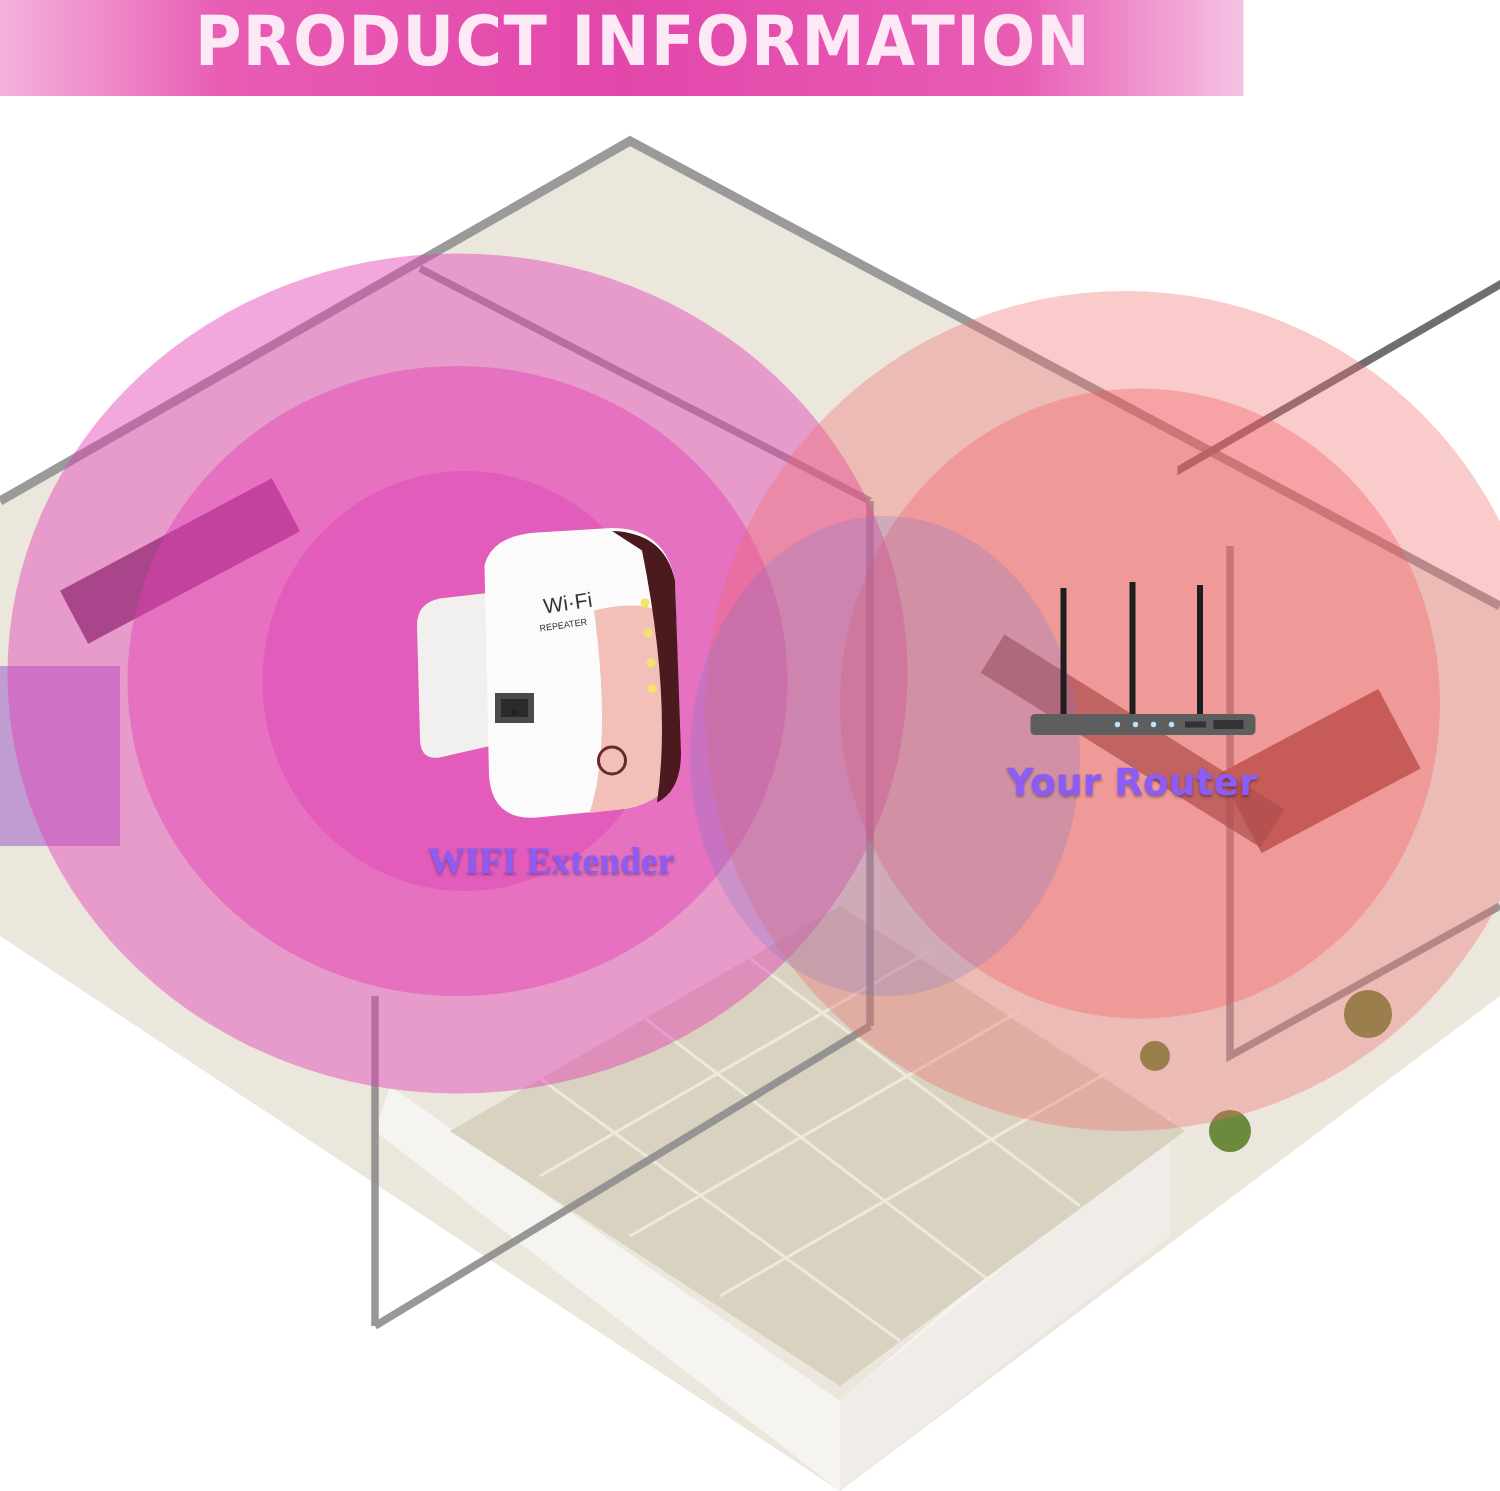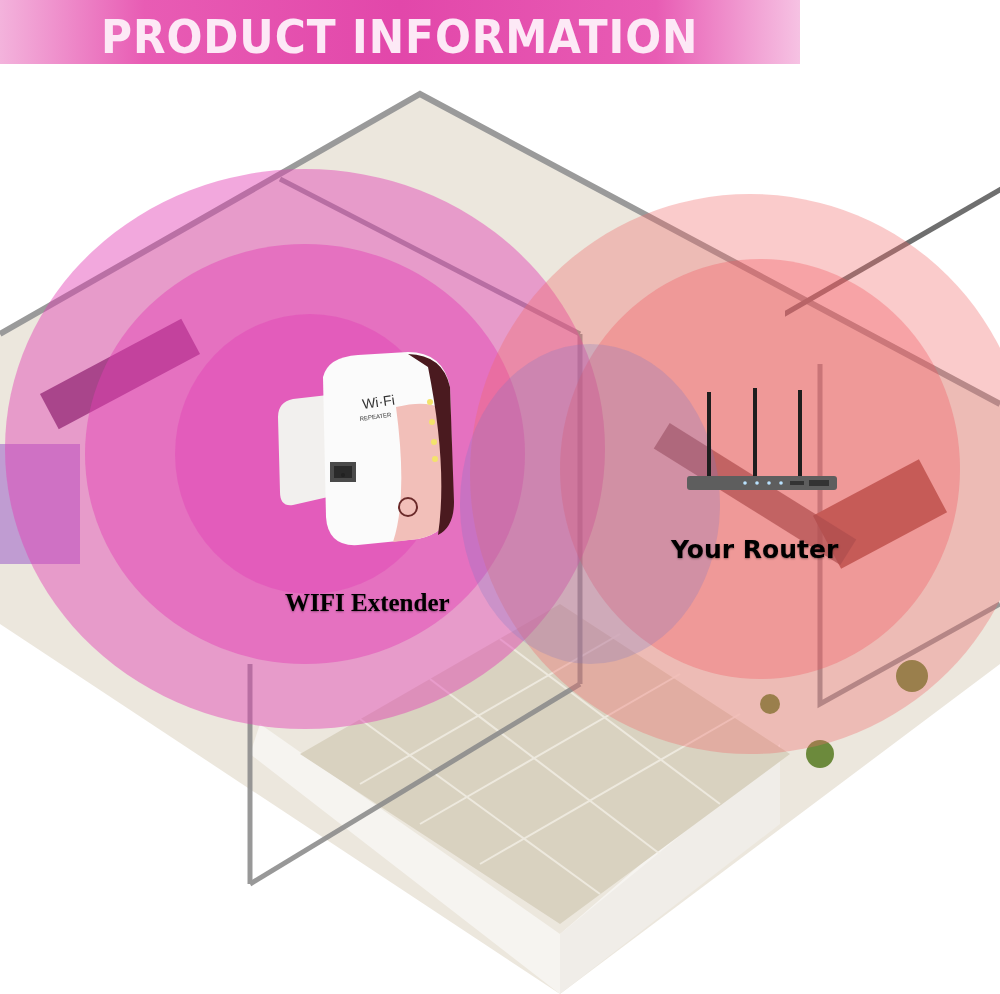--- a/index.html
+++ b/index.html
@@ -1,25 +1,25 @@
 <!DOCTYPE html>
 <html><head>
 <meta charset="utf-8">
 <style>
   html,body{margin:0;padding:0;}
   body{width:1000px;height:994px;position:relative;overflow:hidden;background:#ffffff;font-family:"DejaVu Sans","Liberation Sans",sans-serif;}
   .banner{position:absolute;left:0;top:0;width:800px;height:64px;
     background:linear-gradient(90deg,#f3b3dc 0%,#e85cb4 18%,#e247aa 50%,#e85cb4 82%,#f6c2e3 100%);
-    display:flex;align-items:flex-end;justify-content:center;}
+    display:flex;align-items:flex-start;justify-content:center;padding-left:29px;}
   .banner-title{color:#fde9f6;font-size:46px;font-weight:bold;letter-spacing:1px;transform:scaleX(0.92);}
   .scene{position:absolute;left:0;top:64px;width:1000px;height:930px;}
   
   .floor{position:absolute;left:0;top:0;width:1000px;height:930px;}
   .ring{position:absolute;border-radius:50%;}
-  .label{position:absolute;color:#000000;font-weight:bold;font-size:25px;text-shadow:0 1px 2px rgba(0,0,0,0.35);white-space:nowrap;margin-top:28px;}
+  .label{position:absolute;color:#8b5cf6;font-weight:bold;font-size:25px;text-shadow:0 1px 2px rgba(0,0,0,0.35);white-space:nowrap;}
   .ext{position:absolute;}
   .router{position:absolute;}
 </style>
 </head>
 <body>
 
 <div class="banner">
   <span class="banner-title">PRODUCT INFORMATION</span>
 </div>
 

